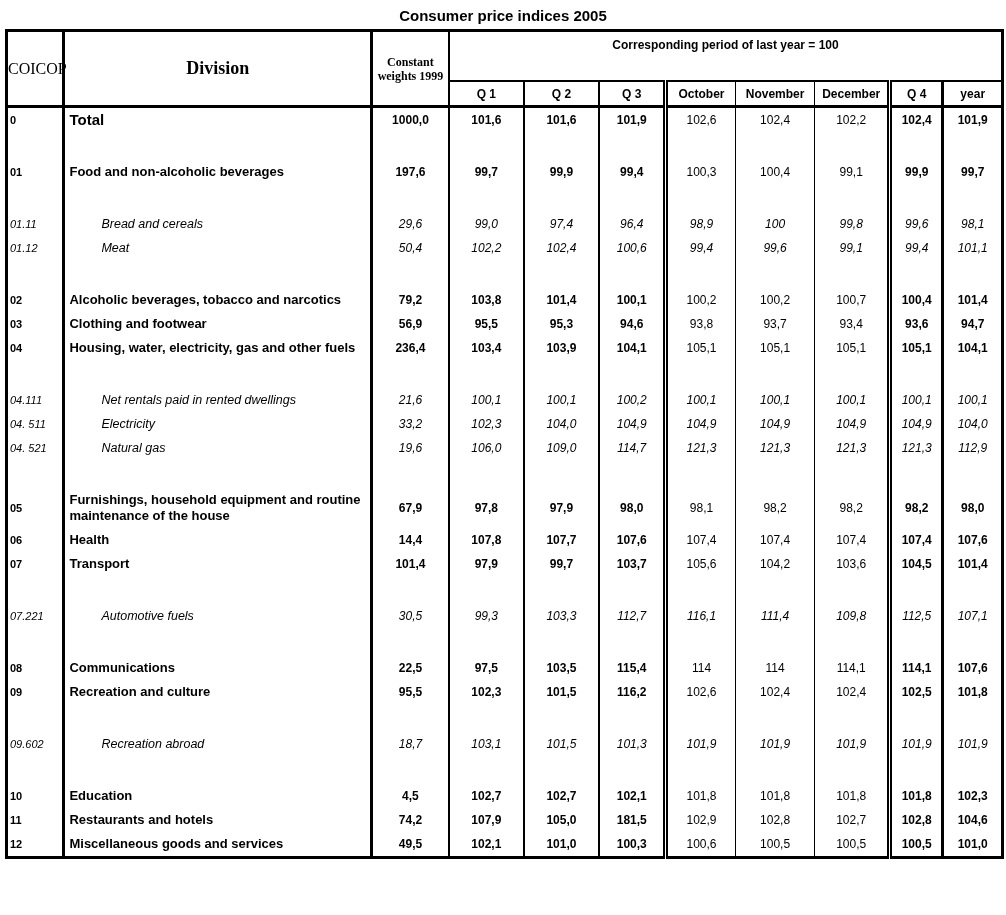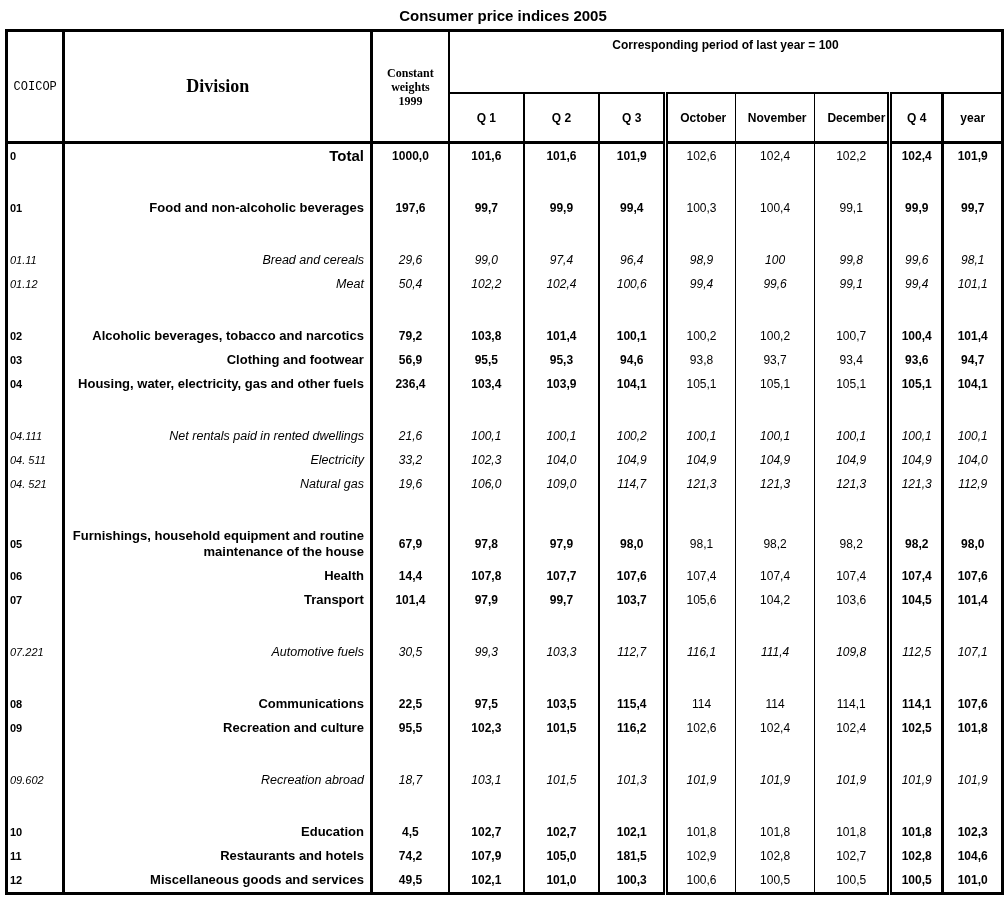--- a/index.html
+++ b/index.html
@@ -40,26 +40,26 @@
   .c-q3   { border-left: 2px solid #000; }
   .c-oct  { border-left: 5px double #000; }
   .c-nov  { border-left: 1px solid #000; }
   .c-dec  { border-left: 1px solid #000; }
   .c-q4   { border-left: 5px double #000; text-align: center; }
   .c-year { border-left: 3px solid #000; }
 
   
   thead th {
     font-weight: bold;
-    padding: 12px;
+    padding: 0;
     background: #ffffff;
   }
   .h-coicop {
-    font-family: Liberation Mono, monospace;
-    font-size: 12px;
+    font-family: Liberation Serif, serif;
+    font-size: 16px;
     font-weight: normal;
     padding-left: 0;
     padding-right: 0;
   }
   .h-div {
     font-family: "Liberation Serif", serif;
     font-size: 18px;
   }
   .h-w {
     font-family: "Liberation Serif", serif;
@@ -87,21 +87,21 @@
     vertical-align: middle;
     padding: 4px 2px;
     line-height: 16px;
   }
   tbody td.c-code {
     text-align: left;
     font-size: 11px;
     padding-left: 2px;
   }
   tbody td.c-div {
-    text-align: right;
+    text-align: left;
     padding-left: 4px;
     padding-right: 6px;
     font-size: 13px;
   }
   tr.row-total td, tr.row-major td { font-weight: bold; }
   tr.row-total td.month, tr.row-major td.month { font-weight: normal; }
   tr.row-total td.c-div { font-size: 15px; }
   tr.row-sub td {
     font-weight: normal;
     font-style: italic;

